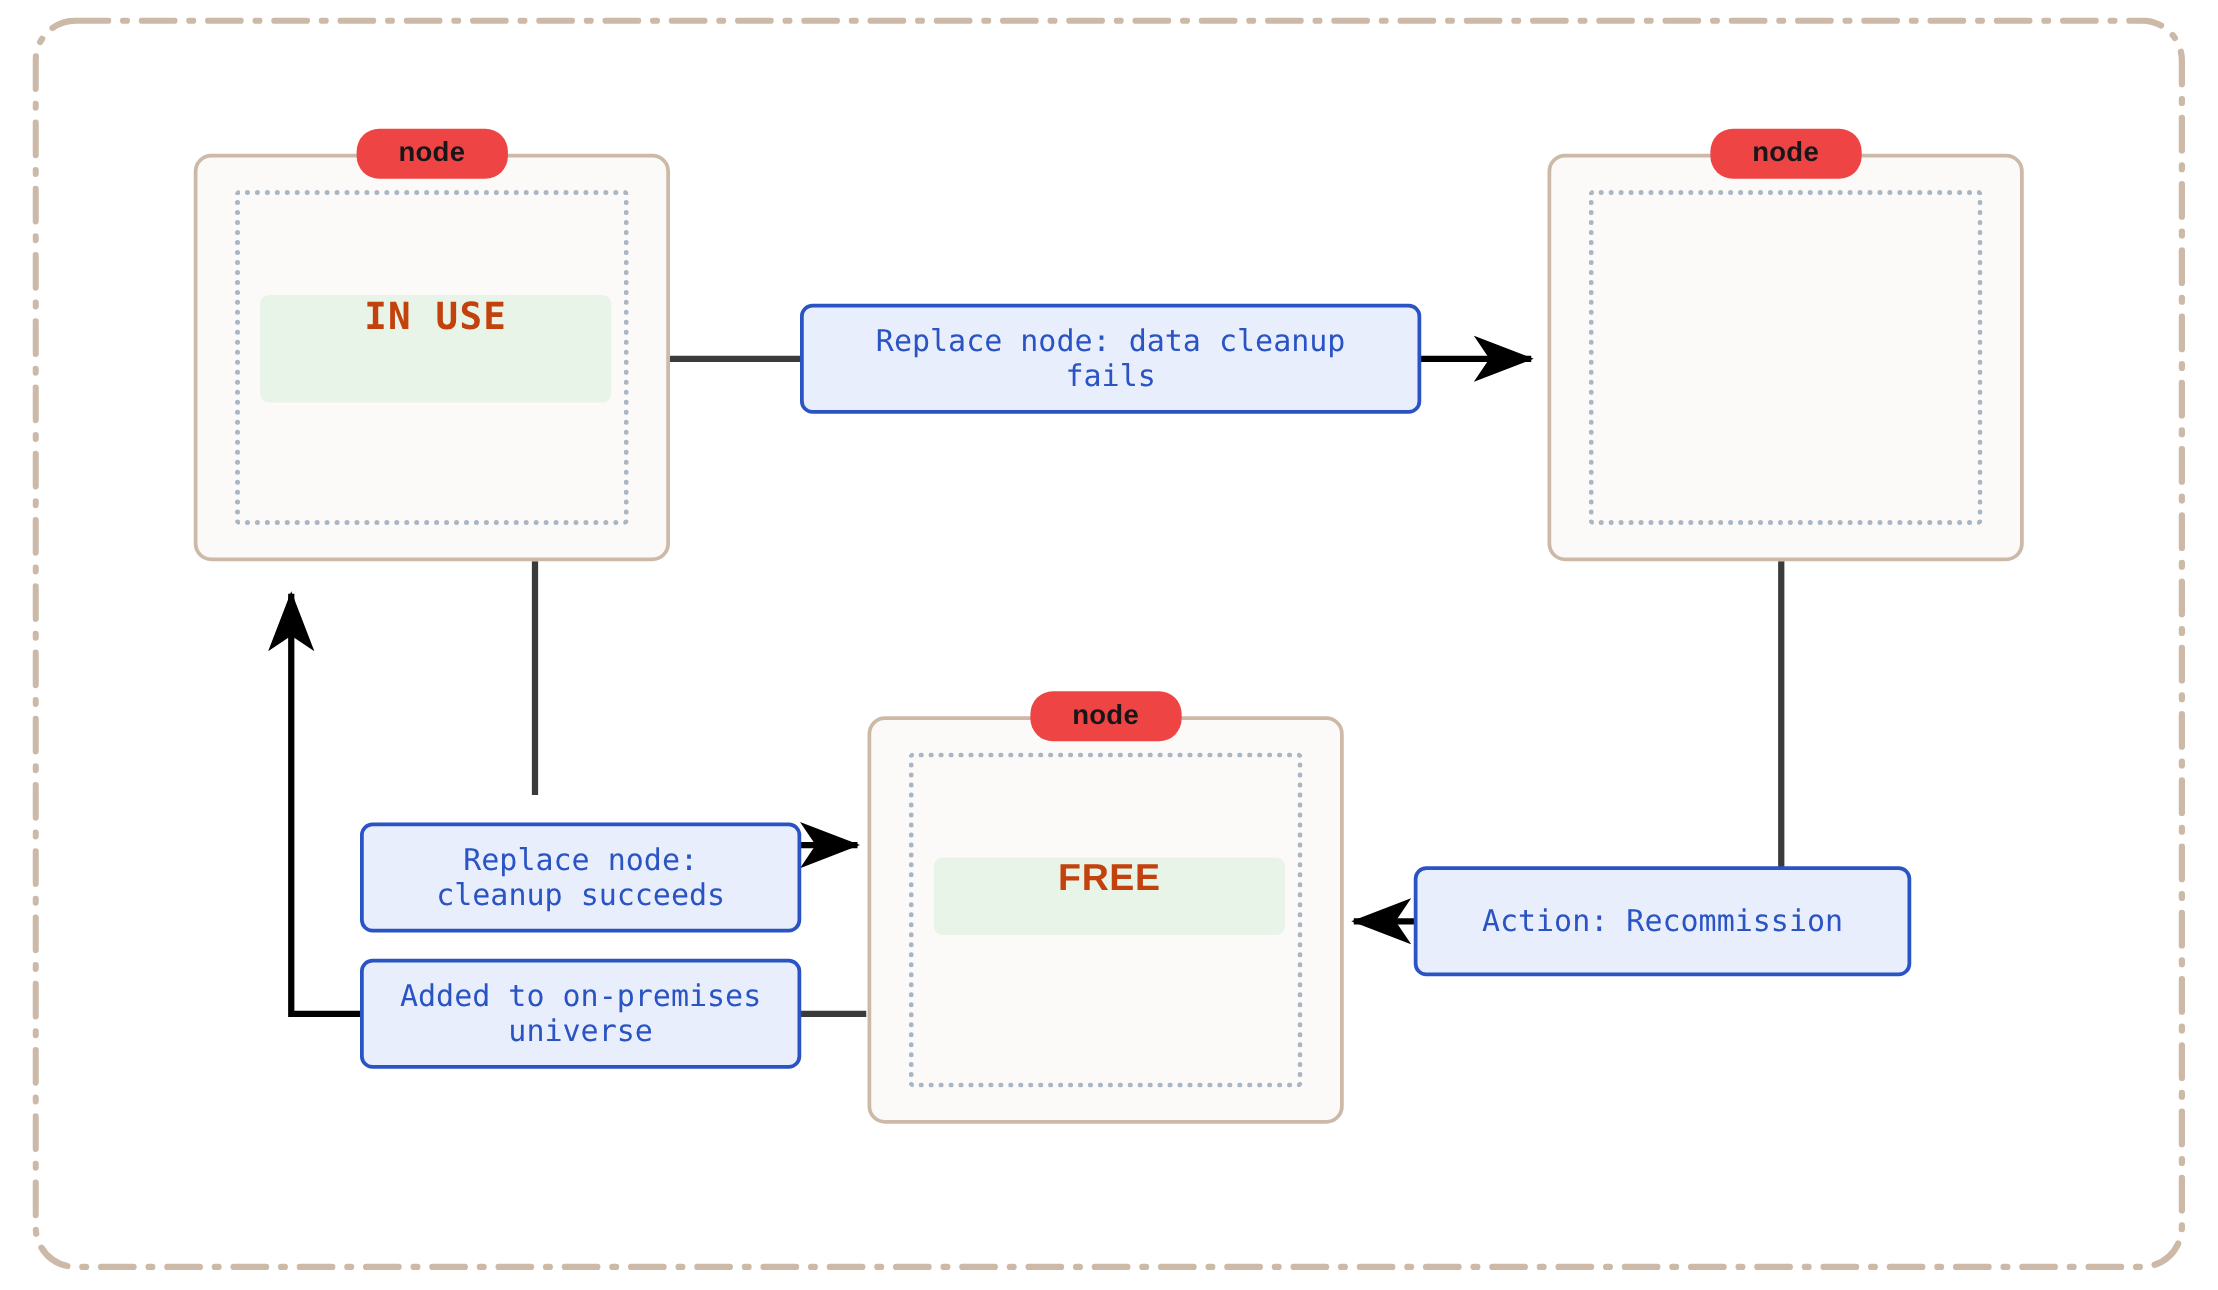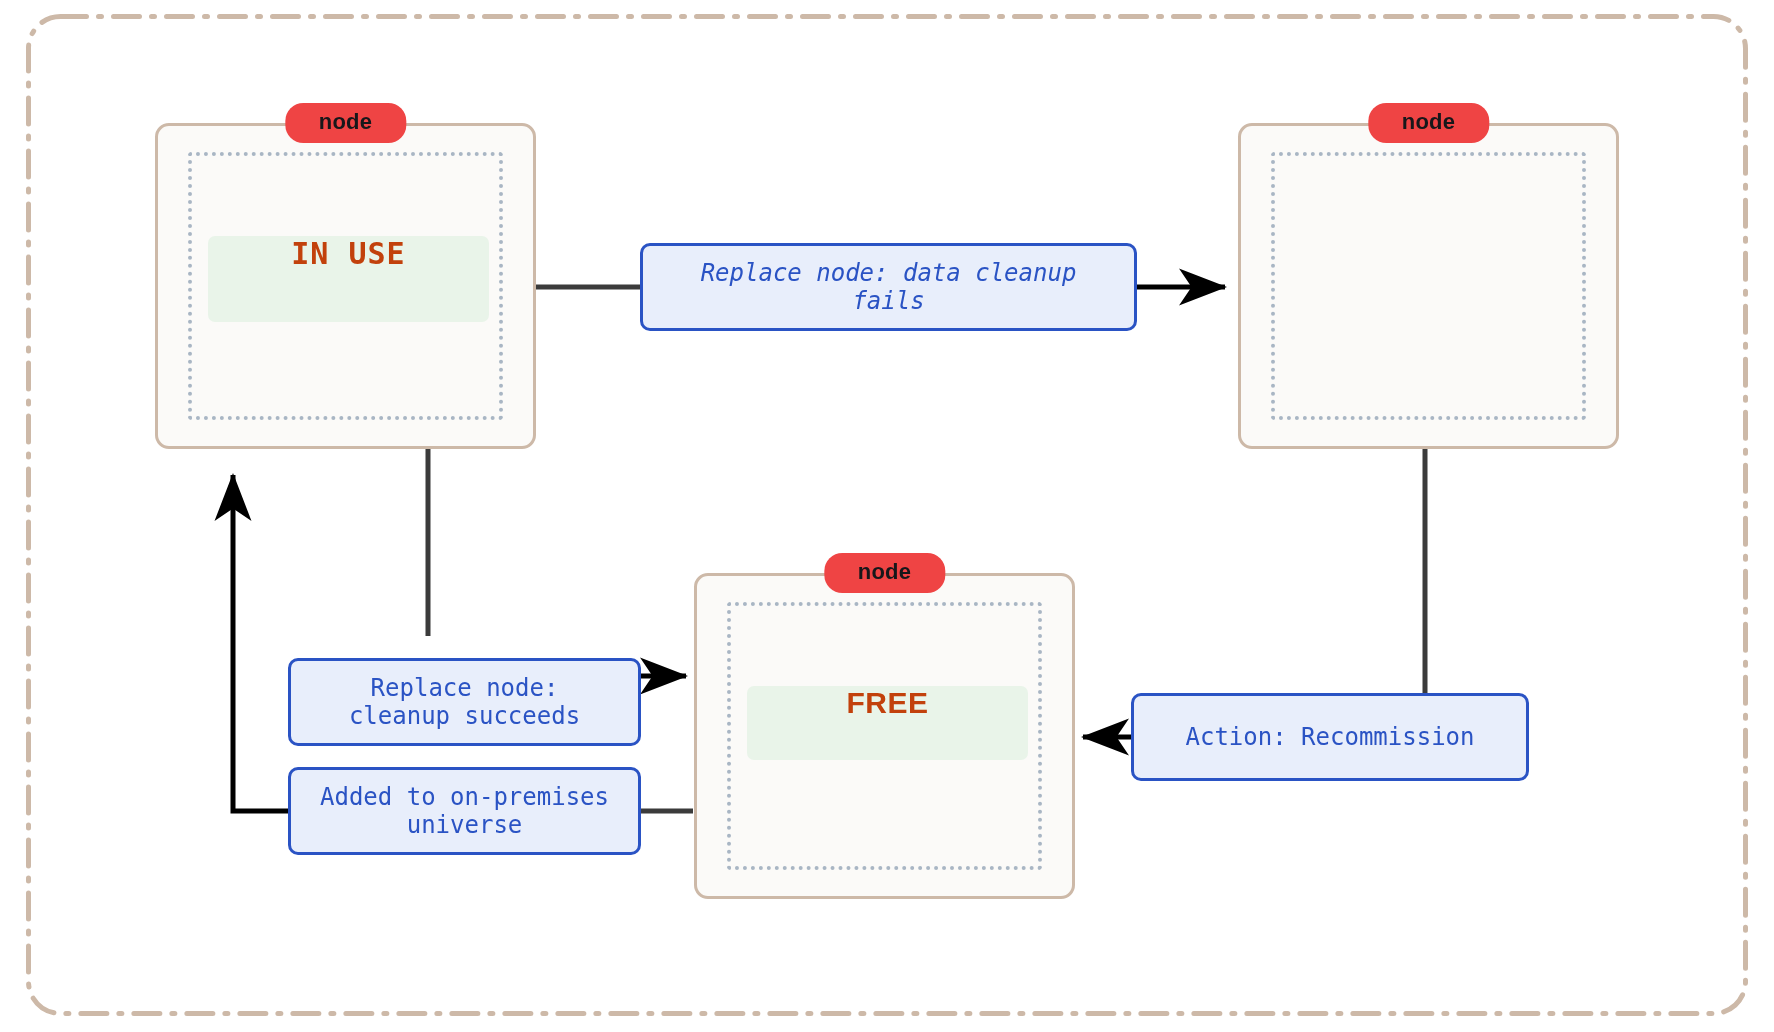--- a/index.html
+++ b/index.html
@@ -167,26 +167,26 @@
   </div>
 
   <div class="node-container" style="left:1238px; top:123px; width:381px; height:326px;">
     <div class="node-inner-dotted"></div>
     <div class="node-pill">node</div>
   </div>
 
   <div class="node-container" style="left:694px; top:573px; width:381px; height:326px;">
     <div class="node-inner-dotted"></div>
     <div class="node-pill">node</div>
-    <div class="state-chip sans" style="left:50px; top:110px; width:281px; height:74px;">
+    <div class="state-chip sans" style="left:50px; top:110px; width:281px; height:62px;">
       <span class="state-label">FREE</span>
     </div>
   </div>
 
-  <div class="edge-label" style="left:640px; top:243px; width:497px; height:88px;font-style:italic;">Replace node: data cleanup
+  <div class="edge-label" style="left:640px; top:243px; width:497px; height:88px;">Replace node: data cleanup
 fails</div>
 
   <div class="edge-label" style="left:288px; top:632px; width:353px; height:88px;margin-top:26px;">Replace node:
 cleanup succeeds</div>
 
   <div class="edge-label" style="left:1131px; top:693px; width:398px; height:88px;">Action: Recommission</div>
 
   <div class="edge-label" style="left:288px; top:767px; width:353px; height:88px;">Added to on-premises
 universe</div>
 

